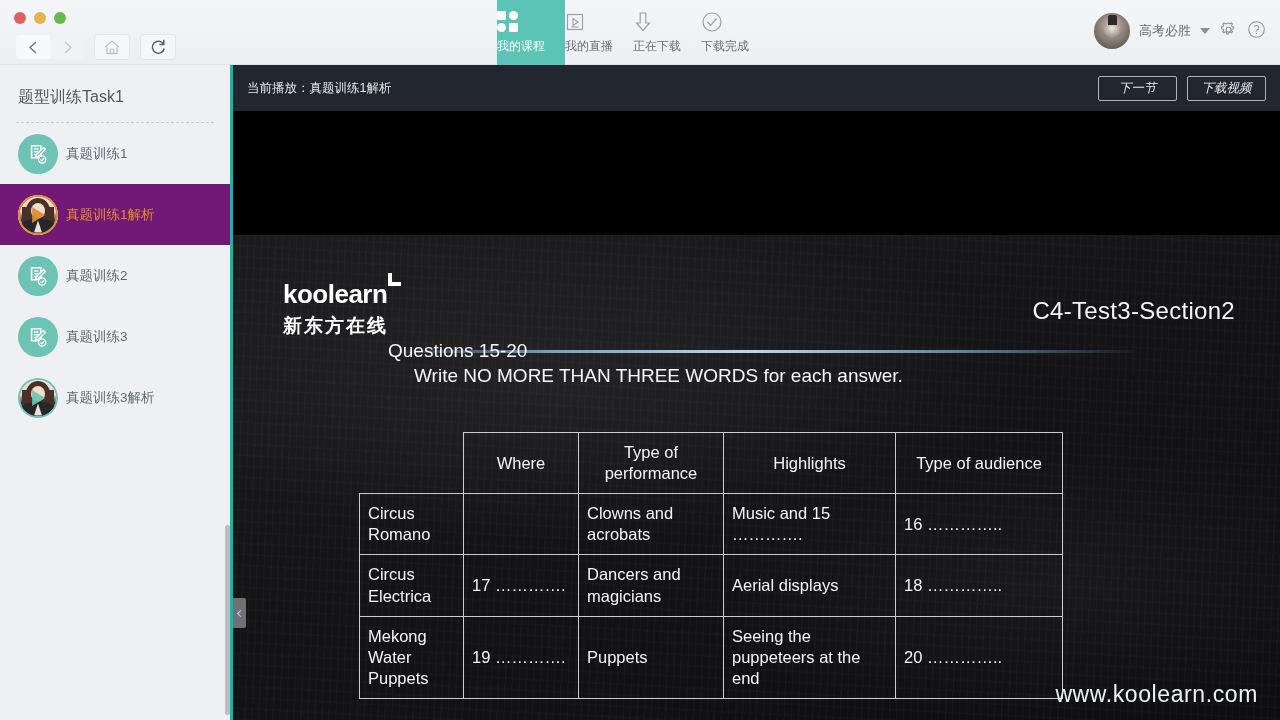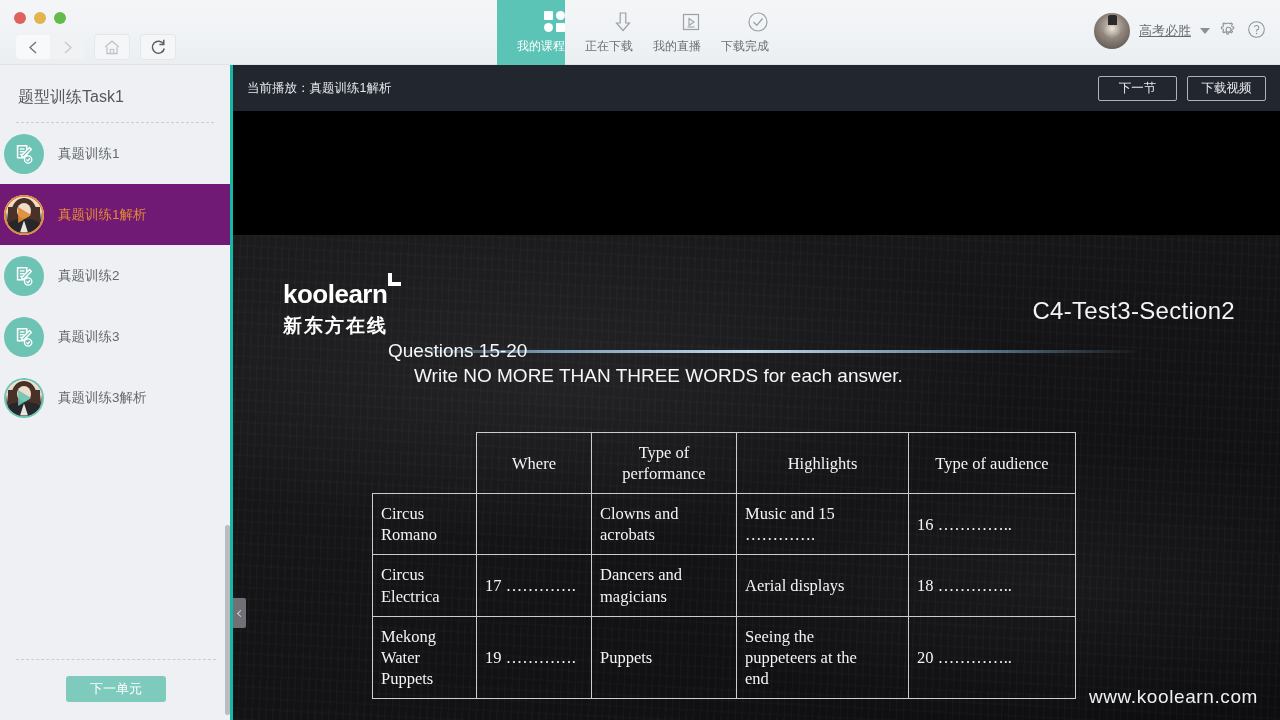--- a/index.html
+++ b/index.html
@@ -33,21 +33,21 @@
   .navpair .navbtn:last-child { border-radius: 0 4px 4px 0; background: #f1f2f4; }
   .iconbtn {
     width: 36px; height: 26px; display: flex; align-items: center; justify-content: center;
     background: #f5f6f8; border-radius: 4px; box-shadow: 0 0 0 1px #e4e7ea inset;
   }
 
   
   .tabs { position: absolute; left: 497px; top: 0; height: 65px; display: flex; }
   .tab {
     width: 68px; height: 65px; display: flex; flex-direction: column;
-    align-items: flex-end; justify-content: center; gap: 5px;
+    align-items: flex-start; justify-content: center; gap: 5px;
     font-size: 12px; color: #6a7076; cursor: pointer;
   }
   .tab.active { background: #5cc3b7; color: #ffffff; }
   .tab .ticon { height: 22px; display: flex; align-items: center; justify-content: center; }
 
   .grid4 { display: grid; grid-template-columns: 9px 9px; grid-template-rows: 9px 9px; gap: 3px; }
   .grid4 i { background: #fff; border-radius: 1px; display: block; }
   .grid4 i:nth-child(2), .grid4 i:nth-child(3) { border-radius: 50%; }
 
   
@@ -59,34 +59,34 @@
   }
   .avatar-top::before {
     content: ""; position: absolute; left: 8px; top: 9px; width: 20px; height: 16px;
     border-radius: 50% 50% 45% 45%;
     background: radial-gradient(ellipse at 50% 40%, #efe7dd 0%, #a49a90 60%, #55504c 100%);
   }
   .avatar-top::after {
     content: ""; position: absolute; left: 14px; top: 2px; width: 9px; height: 10px;
     background: #2c2a28; border-radius: 2px 2px 0 0;
   }
-  .uname { font-size: 13px; color: #666c72; text-decoration: underline; }
+  .uname { font-size: 13px; color: #666c72; }
   .caret { width: 0; height: 0; border-left: 5px solid transparent; border-right: 5px solid transparent; border-top: 6px solid #8a9097; }
 
   
   .sidebar {
     position: absolute; left: 0; top: 65px; width: 233px; height: 655px;
     background: #eef0f3; border-right: 3px solid #14b8a6;
   }
   .side-title { padding: 22px 0 14px 18px; font-size: 16px; color: #54595f; }
   .side-sep { margin: 0 16px; border-top: 1px dashed #c9ced4; }
 
   .side-list { position: relative; height: 520px; overflow: hidden; }
   .side-item {
-    display: flex; align-items: center; height: 61px; padding-left: 4px; gap: 14px;
+    display: flex; align-items: center; height: 61px; padding-left: 18px; gap: 8px;
     cursor: pointer;
   }
   .side-item.active { background: #701a75; }
   .side-item .label { font-size: 13.5px; color: #63696f; }
   .side-item.active .label { color: #e58a32; }
 
   .ic { width: 40px; height: 40px; border-radius: 50%; flex: none; position: relative; }
   .ic-doc { background: #6dc3b4; display: flex; align-items: center; justify-content: center; }
   .ic-tea { overflow: hidden; background: #fff; box-shadow: 0 0 0 2px #6dc3b4 inset; }
   .ic-tea.orange { box-shadow: 0 0 0 2px #e08a34 inset; }
@@ -139,20 +139,21 @@
     position: absolute; left: 0; top: 0; width: 1047px; height: 46px;
     background: #22262f; display: flex; align-items: center; padding: 0 14px;
   }
   .now-playing { font-size: 12.5px; color: #e6e8ea; }
   .head-btns { margin-left: auto; display: flex; gap: 10px; }
   .ghost-btn {
     min-width: 79px; height: 25px; padding: 0 10px;
     background: transparent; color: #e8eaec; font-size: 12.5px;
     border: 1px solid #aeb3b9; border-radius: 2px; cursor: pointer;
     font-family: "Liberation Sans", sans-serif;
+    font-style: italic;
   }
 
   .letterbox { position: absolute; left: 0; top: 46px; width: 1047px; height: 124px; background: #000; }
 
   .video {
     position: absolute; left: 0; top: 170px; width: 1047px; height: 485px;
     background:
       radial-gradient(ellipse 70% 55% at 32% 30%, rgba(255,255,255,0.055) 0%, rgba(255,255,255,0) 62%),
       radial-gradient(ellipse 60% 50% at 78% 72%, rgba(255,255,255,0.04) 0%, rgba(255,255,255,0) 60%),
       repeating-linear-gradient(92deg, rgba(255,255,255,0.022) 0px, rgba(255,255,255,0.022) 1px, rgba(0,0,0,0) 2px, rgba(0,0,0,0) 7px),
@@ -176,37 +177,37 @@
     position: absolute; left: 150px; top: 115px; width: 760px; height: 3px;
     background: linear-gradient(90deg, rgba(120,170,210,0) 0%, rgba(150,200,235,0.75) 22%, rgba(210,235,255,0.9) 48%, rgba(140,190,225,0.6) 78%, rgba(120,170,210,0) 100%);
     filter: blur(0.4px);
   }
 
   .qblock { position: absolute; left: 155px; top: 103px; line-height: 1.33; }
   .qline { font-size: 19px; color: #f4f6f8; }
   .qline.indent { padding-left: 26px; }
 
   .bbtable {
-    position: absolute; left: 139px; top: 197px; width: 703px;
-    border-collapse: collapse; table-layout: fixed; font-family: Liberation Serif, serif;
+    position: absolute; left: 126px; top: 197px; width: 703px;
+    border-collapse: collapse; table-layout: fixed;
   }
   .bbtable td, .bbtable th {
     border: 1px solid #c9ccd0;
     padding: 9px 8px;
     font-size: 16.5px; font-weight: normal; color: #f2f4f6;
     vertical-align: middle; text-align: left;
     line-height: 1.28;
   }
   .bbtable tr.hdr th { text-align: center; height: 58px; }
   .bbtable tr.hdr th.blank { border-top-color: transparent; border-left-color: transparent; }
   .bbtable td.mid { vertical-align: middle; }
   .col0 { width: 104px; } .col1 { width: 115px; } .col2 { width: 145px; }
   .col3 { width: 172px; } .col4 { width: 167px; }
 
-  .watermark { position: absolute; right: 22px; bottom: 12px; font-size: 19px; color: #eef1f4; letter-spacing: 0.6px; margin-left: 33px; }
+  .watermark { position: absolute; right: 22px; bottom: 12px; font-size: 23px; color: #eef1f4; letter-spacing: 0.6px; margin-left: 33px; }
 
   .collapse-handle {
     position: absolute; left: 0px; top: 363px; width: 13px; height: 30px;
     background: #6f7176; border-radius: 0 2px 2px 0;
     display: flex; align-items: center; justify-content: center; cursor: pointer;
   }
   .collapse-handle i {
     width: 5px; height: 5px; border-left: 1.5px solid #cfd2d6; border-bottom: 1.5px solid #cfd2d6;
     transform: rotate(45deg); margin-left: 2px;
   }
@@ -258,35 +259,35 @@
               <i></i>
               <i></i>
               <i></i>
               <i></i>
             </span>
         </span>
         <span>我的课程</span>
       </div>
       <div class="tab">
         <span class="ticon">
-          <svg width="20" height="22" viewBox="0 0 20 22">
-            <path d="M7.2,2 L12.8,2 L12.8,12 L16.5,12 L10,19.5 L3.5,12 L7.2,12 Z" fill="none" stroke="#9ba1a7" stroke-width="1.2"></path>
-          </svg>
-        </span>
-        <span>正在下载</span>
-      </div>
-      <div class="tab">
-        <span class="ticon">
           <svg width="20" height="20" viewBox="0 0 20 20">
             <rect x="2.5" y="2.5" width="15" height="15" fill="none" stroke="#9ba1a7" stroke-width="1.2"></rect>
             <polygon points="8,6.5 13,10 8,13.5" fill="none" stroke="#9ba1a7" stroke-width="1.1"></polygon>
             <line x1="6.5" y1="15" x2="13.5" y2="15" stroke="#9ba1a7" stroke-width="1.1"></line>
           </svg>
         </span>
         <span>我的直播</span>
+      </div>
+      <div class="tab">
+        <span class="ticon">
+          <svg width="20" height="22" viewBox="0 0 20 22">
+            <path d="M7.2,2 L12.8,2 L12.8,12 L16.5,12 L10,19.5 L3.5,12 L7.2,12 Z" fill="none" stroke="#9ba1a7" stroke-width="1.2"></path>
+          </svg>
+        </span>
+        <span>正在下载</span>
       </div>
       <div class="tab">
         <span class="ticon">
           <svg width="22" height="22" viewBox="0 0 22 22">
             <circle cx="11" cy="11" r="9" fill="none" stroke="#9ba1a7" stroke-width="1.2"></circle>
             <polyline points="6.5,11 9.8,14.3 15.5,7.5" fill="none" stroke="#9ba1a7" stroke-width="1.3"></polyline>
           </svg>
         </span>
         <span>下载完成</span>
       </div>
@@ -389,24 +390,20 @@
           </span>
           <span class="play-tri"></span>
         </span>
         <span class="label">真题训练3解析</span>
       </div>
 
     </div>
 
     <div class="side-scroll"></div>
 
-    <div class="side-bottom">
-      <div class="side-sep2"></div>
-      <button class="nextunit">下一单元</button>
-    </div>
   </div>
 
   <div class="player">
 
     <div class="player-head">
       <span class="now-playing">当前播放：真题训练1解析</span>
       <div class="head-btns">
         <button class="ghost-btn">下一节</button>
         <button class="ghost-btn">下载视频</button>
       </div>

